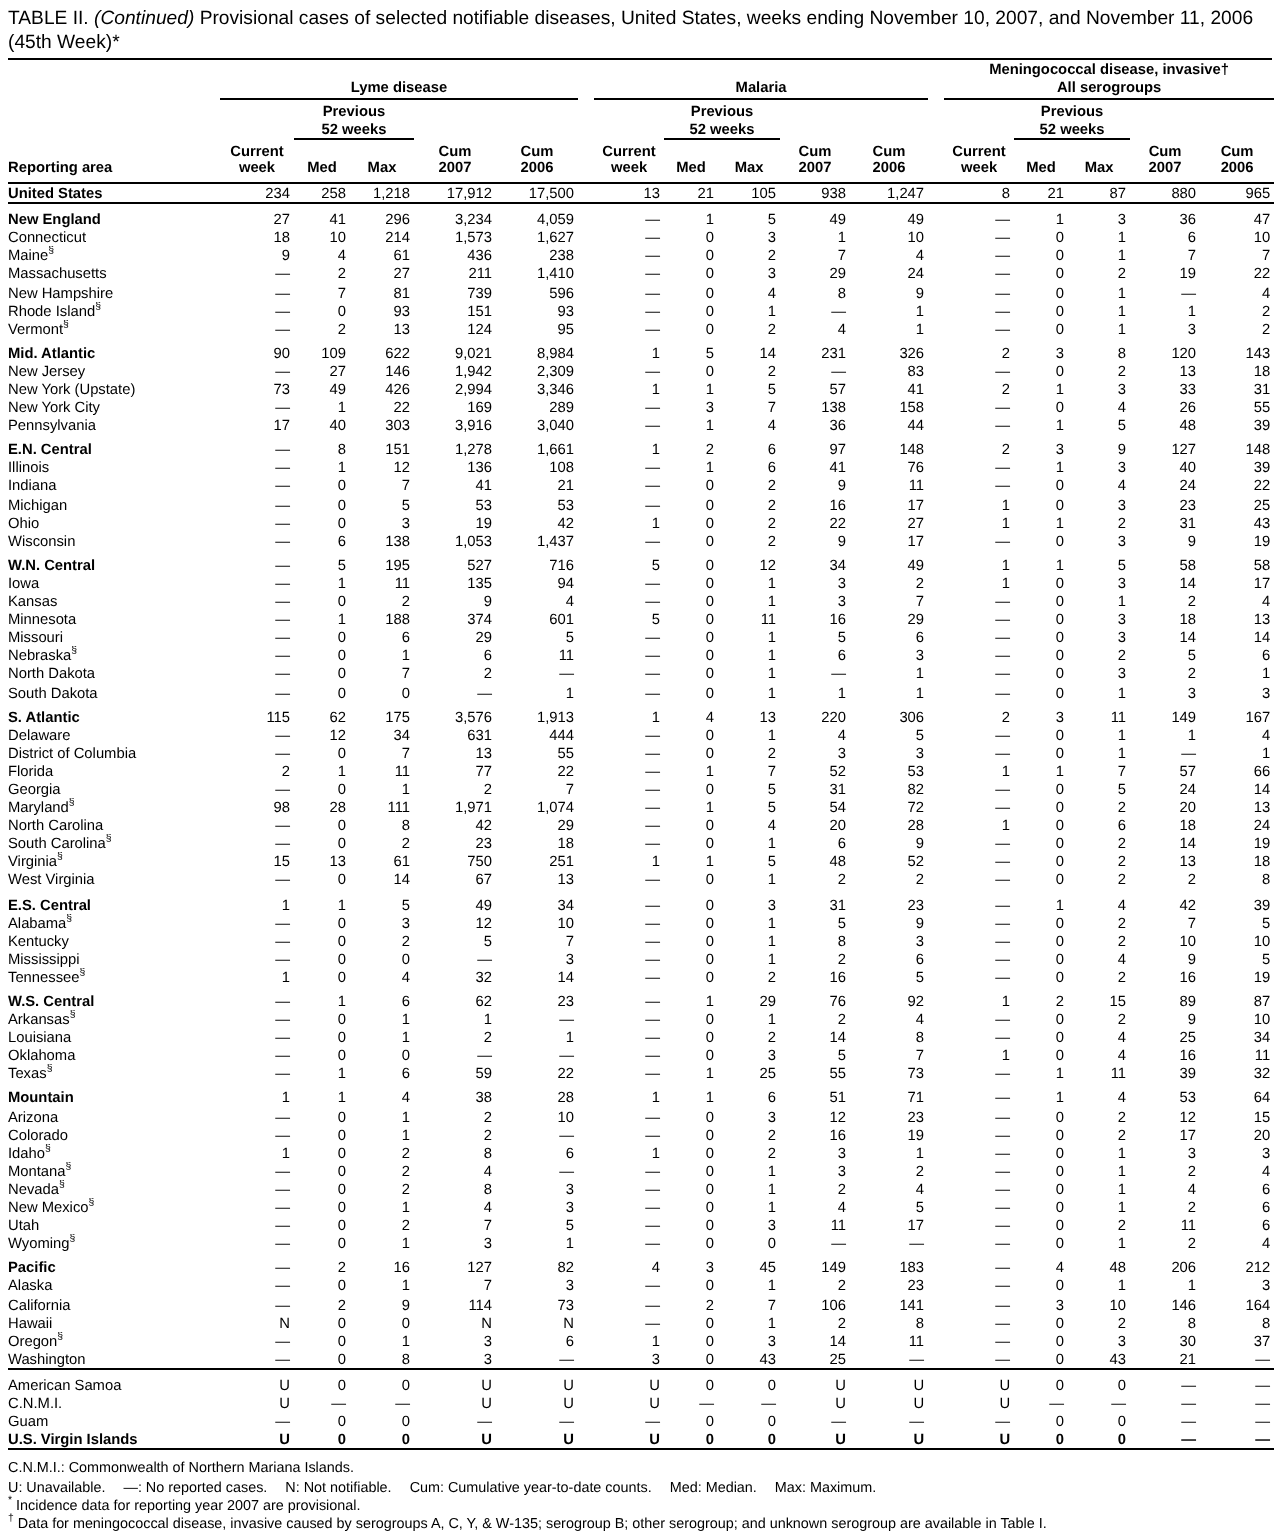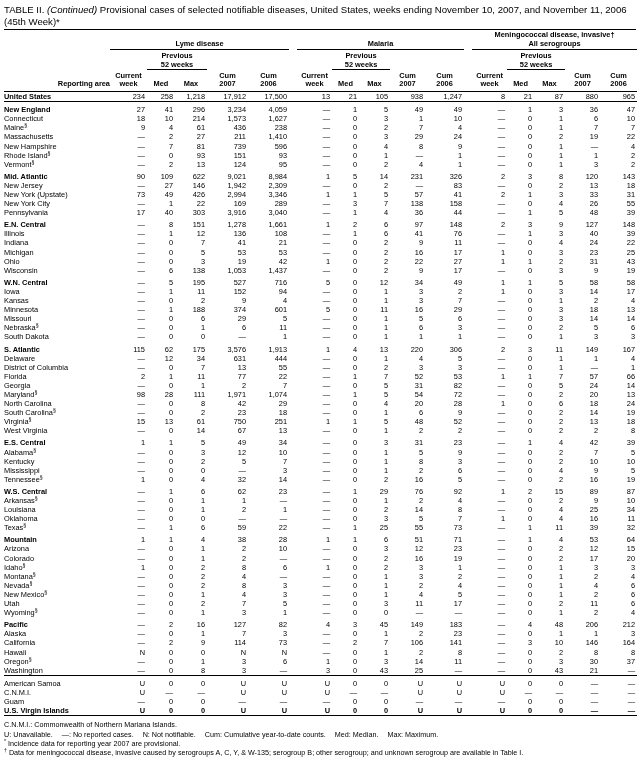--- a/index.html
+++ b/index.html
@@ -15,21 +15,21 @@
     padding-bottom: 2px; border-bottom: 1px solid #000;
   }
   table { border-collapse: collapse; table-layout: fixed; width: 633px; margin-top: 1px; }
   th, td { padding: 0; margin: 0; }
   thead th { font-size: 7.4px; font-weight: bold; vertical-align: bottom; line-height: 8.6px; }
   th.grp { text-align: center; border-bottom: 1px solid #000; padding-bottom: 1px; white-space: pre-line; }
   th.prev { text-align: center; border-bottom: 1px solid #000; padding-bottom: 0; white-space: pre-line; }
   tr.prev-row th { padding-top: 2px; }
   tr.colhead-row th { border-bottom: 1.5px solid #000; padding-bottom: 2px; padding-top: 2px; margin-top: 12px; }
   th.colhead { text-align: center; white-space: pre-line; }
-  th.area-head { text-align: right; }
+  th.area-head { text-align: left; }
   tbody td { font-size: 7.4px; line-height: 9.1px; height: 9.1px; vertical-align: bottom;
              overflow: hidden; white-space: nowrap; }
   td.num { text-align: right; padding-right: 2px; }
   td.area { text-align: left; }
   tr.bold td.area { font-weight: bold; }
   tr.sec-gap td { padding-top: 3px; height: 12.1px; }
   tr.rule-below td { border-bottom: 1px solid #000; }
   tbody tr.final td { border-bottom: 1.5px solid #000; font-weight: bold; }
   sup { font-size: 5.2px; vertical-align: super; line-height: 0; }
   .c-area { width: 106px; }
@@ -527,21 +527,21 @@
           <td class="num">1</td>
           <td class="num">5</td>
           <td class="num">58</td>
           <td class="num">58</td>
         </tr>
         <tr>
           <td class="area">Iowa</td>
           <td class="num">—</td>
           <td class="num">1</td>
           <td class="num">11</td>
-          <td class="num">152</td>
+          <td class="num">135</td>
           <td class="num">94</td>
           <td class="sp"></td>
           <td class="num">—</td>
           <td class="num">0</td>
           <td class="num">1</td>
           <td class="num">3</td>
           <td class="num">2</td>
           <td class="sp"></td>
           <td class="num">1</td>
           <td class="num">0</td>
@@ -621,20 +621,40 @@
           <td class="num">0</td>
           <td class="num">1</td>
           <td class="num">6</td>
           <td class="num">3</td>
           <td class="sp"></td>
           <td class="num">—</td>
           <td class="num">0</td>
           <td class="num">2</td>
           <td class="num">5</td>
           <td class="num">6</td>
+        </tr>
+        <tr>
+          <td class="area">North Dakota</td>
+          <td class="num">—</td>
+          <td class="num">0</td>
+          <td class="num">7</td>
+          <td class="num">2</td>
+          <td class="num">—</td>
+          <td class="sp"></td>
+          <td class="num">—</td>
+          <td class="num">0</td>
+          <td class="num">1</td>
+          <td class="num">—</td>
+          <td class="num">1</td>
+          <td class="sp"></td>
+          <td class="num">—</td>
+          <td class="num">0</td>
+          <td class="num">3</td>
+          <td class="num">2</td>
+          <td class="num">1</td>
         </tr>
         <tr>
           <td class="area">South Dakota</td>
           <td class="num">—</td>
           <td class="num">0</td>
           <td class="num">0</td>
           <td class="num">—</td>
           <td class="num">1</td>
           <td class="sp"></td>
           <td class="num">—</td>

